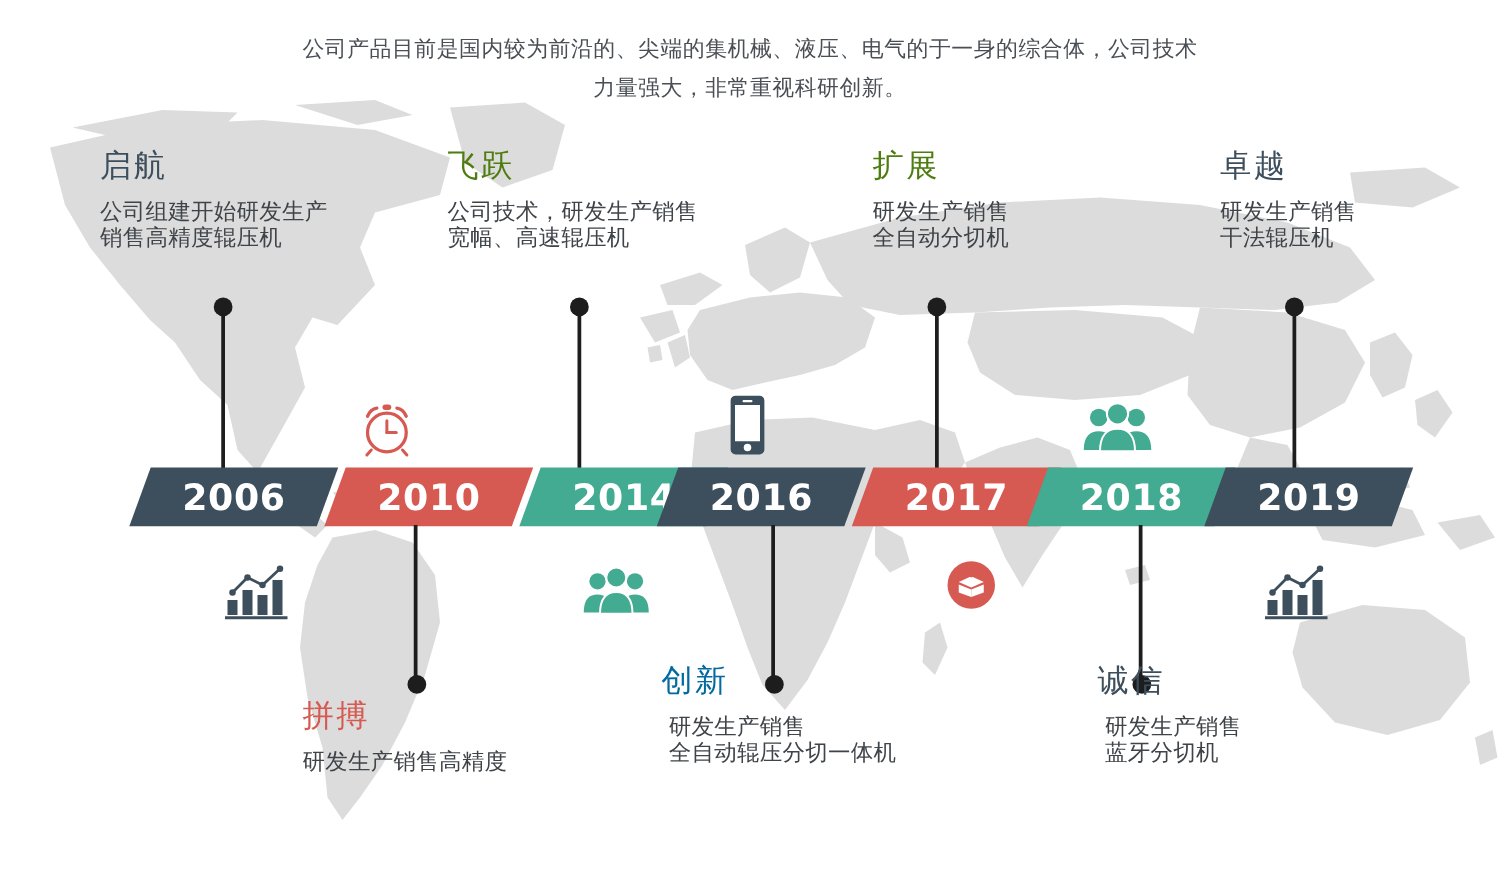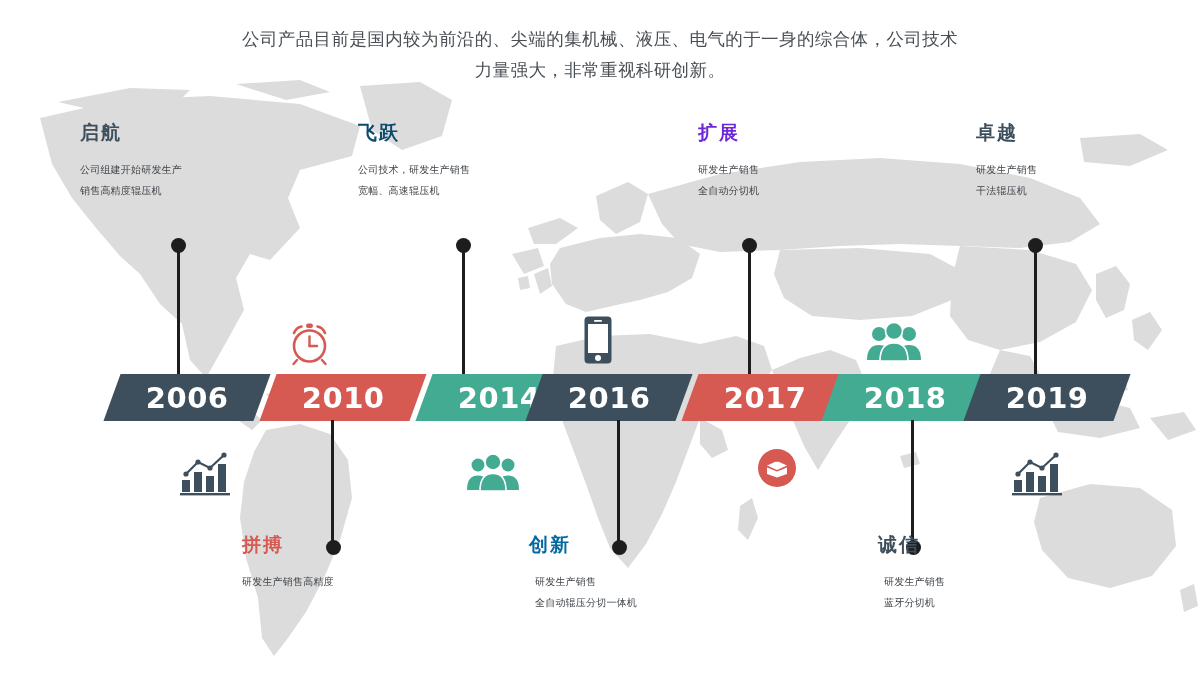--- a/index.html
+++ b/index.html
@@ -82,28 +82,28 @@
     border-radius: 50%;
     background: #1d1d1d;
   }
 
   
   .entry {
     position: absolute;
     width: 260px;
   }
   .entry-title {
-    font-size: 19px;
-    font-weight: bold;
+    font-size: 25px;
+    font-weight: normal;
     line-height: 34px;
     letter-spacing: 2px;
     margin: 0 0 9px 0;
   }
   .entry-desc {
-    font-size: 10px;
+    font-size: 18px;
     line-height: 21px;
     color: #3f4449;
     letter-spacing: 0.2px;
   }
   .entry-desc div { white-space: nowrap; }
 
   
   .icon-wrap { position: absolute; }
 </style>
 </head>
@@ -189,29 +189,29 @@
 
   <div class="entry" style="left:80px; top:116px;">
     <div class="entry-title" style="color:#3d4f5d;">启航</div>
     <div class="entry-desc">
       <div>公司组建开始研发生产</div>
       <div>销售高精度辊压机</div>
     </div>
   </div>
 
   <div class="entry" style="left:358px; top:116px;">
-    <div class="entry-title" style="color:#0c4a6e;">飞跃</div>
+    <div class="entry-title" style="color:#4d7c0f;">飞跃</div>
     <div class="entry-desc">
       <div>公司技术，研发生产销售</div>
       <div>宽幅、高速辊压机</div>
     </div>
   </div>
 
   <div class="entry" style="left:698px; top:116px;">
-    <div class="entry-title" style="color:#6d28d9;">扩展</div>
+    <div class="entry-title" style="color:#4d7c0f;">扩展</div>
     <div class="entry-desc">
       <div>研发生产销售</div>
       <div>全自动分切机</div>
     </div>
   </div>
 
   <div class="entry" style="left:976px; top:116px;">
     <div class="entry-title" style="color:#3d4f5d;">卓越</div>
     <div class="entry-desc">
       <div>研发生产销售</div>
@@ -341,21 +341,21 @@
 
   <div class="stem" style="left:331px; top:420px; height:128px;"></div>
   <div class="stem-dot" style="left:326px; top:540px;"></div>
 
   <div class="stem" style="left:617px; top:420px; height:128px;"></div>
   <div class="stem-dot" style="left:612px; top:540px;"></div>
 
   <div class="stem" style="left:911px; top:420px; height:128px;"></div>
   <div class="stem-dot" style="left:906px; top:540px;"></div>
 
-  <div class="entry" style="left:242px; top:528px;">
+  <div class="entry" style="left:242px; top:556px;">
     <div class="entry-title" style="color:#d65a52;">拼搏</div>
     <div class="entry-desc">
       <div>研发生产销售高精度</div>
     </div>
   </div>
 
   <div class="entry" style="left:529px; top:528px;">
     <div class="entry-title" style="color:#0369a1;">创新</div>
     <div class="entry-desc" style="padding-left:6px;">
       <div>研发生产销售</div>

